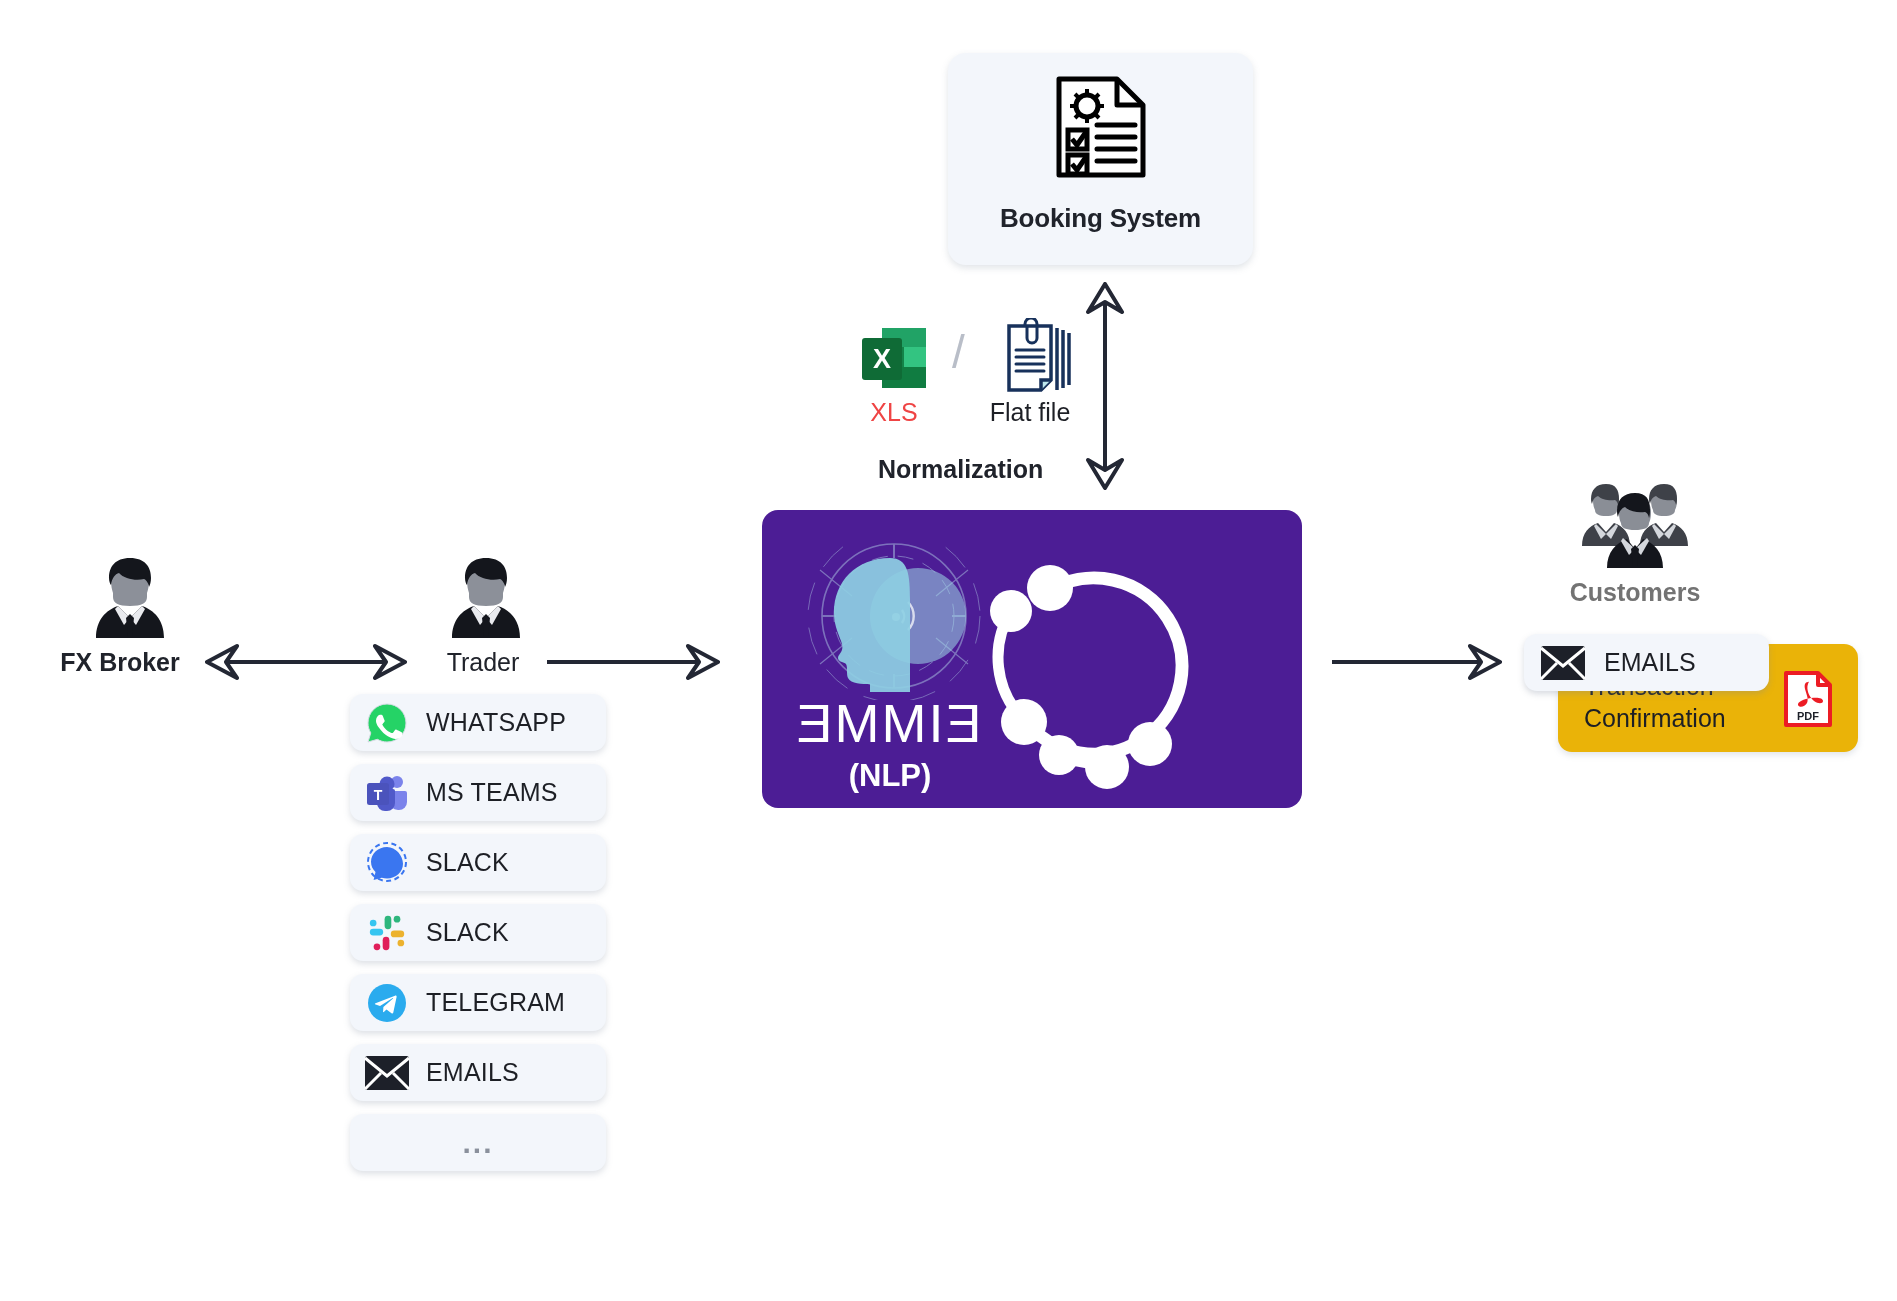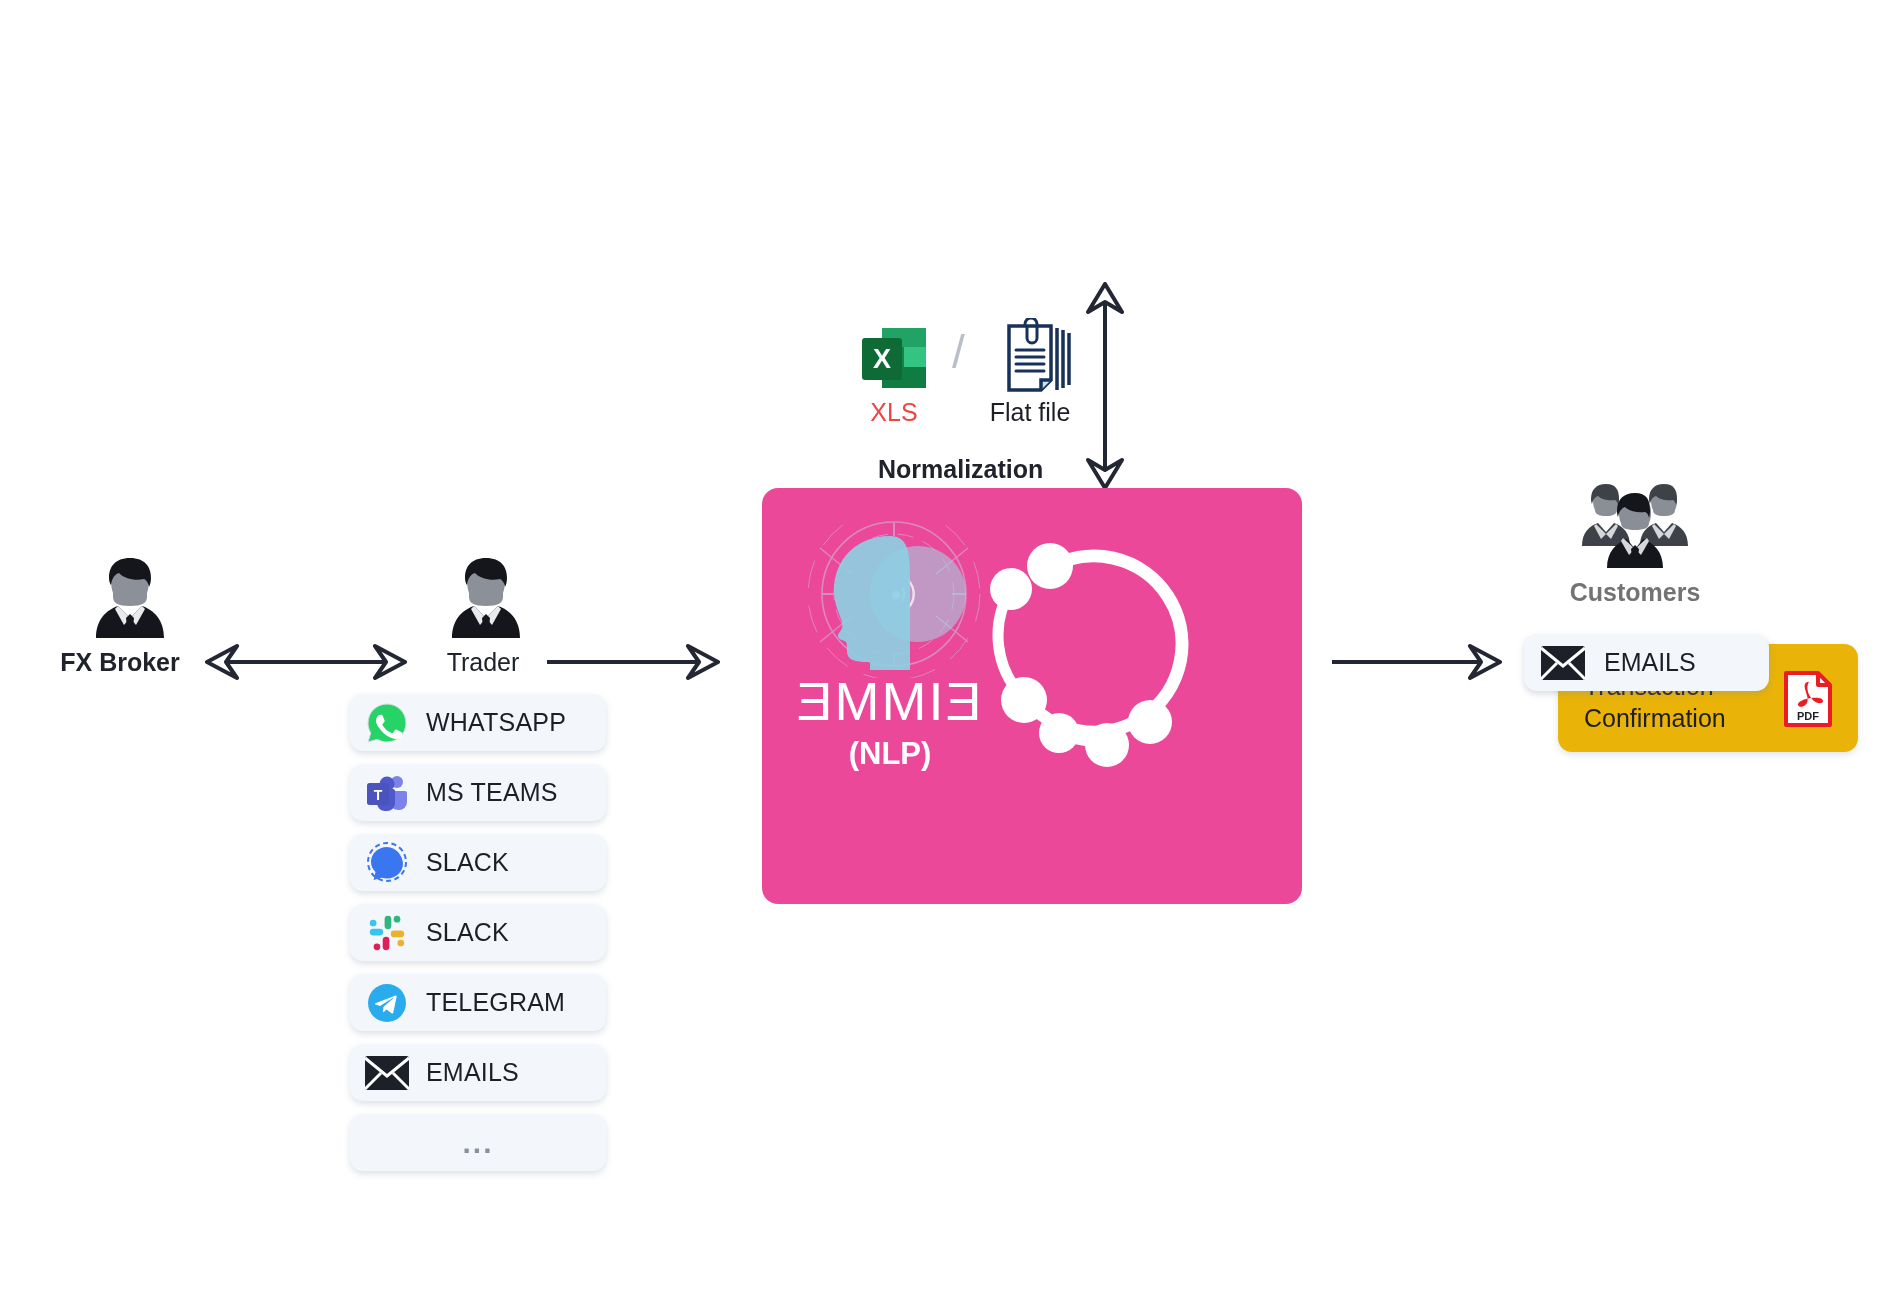--- a/index.html
+++ b/index.html
@@ -45,22 +45,22 @@
                font-weight: 300; }
   #flat-icon { left: 995px; top: 318px; }
   #flat-label{ left: 970px; top: 398px; width: 120px; text-align: center;
                font-size: 25px; color: #1d1f25; }
   #norm-label{ left: 878px; top: 455px; font-size: 25px; font-weight: bold;
                color: #20232b; }
   #norm-arrow{ left: 1082px; top: 282px; }
 
   
   #emmie-box {
-    left: 762px; top: 488px; width: 540px; height: 416px;
-    background: #ec4899; border-radius: 16px;
+    left: 762px; top: 510px; width: 540px; height: 298px;
+    background: #4c1d95; border-radius: 16px;
   }
   #emmie-logo-wrap { position: absolute; left: 28px; top: 30px; width: 200px; }
   #emmie-wordmark {
     position: absolute; left: 30px; top: 186px; width: 196px;
     text-align: center;
     font-size: 54px; font-weight: 300; color: #ffffff;
     letter-spacing: 2px; font-family: "Liberation Sans", sans-serif;
     line-height: 1;
   }
   #emmie-nlp {
@@ -130,20 +130,45 @@
     font-size: 25px; line-height: 1.28; color: #1d1f25;
     white-space: pre-line;
   }
   #txn-pdf { position: absolute; right: 24px; top: 26px; }
 </style>
 </head>
 <body>
 
 <div id="stage">
 
+  <div class="abs soft-card" id="booking-card">
+    <div id="booking-icon">
+      <svg width="96" height="104" viewBox="0 0 96 104">
+        <path d="M6 4 H64 L90 30 V100 H6 Z" fill="#fff" stroke="#000" stroke-width="5" stroke-linejoin="round"></path>
+        <path d="M64 4 V30 H90" fill="none" stroke="#000" stroke-width="5" stroke-linejoin="round"></path>
+        <g stroke="#000" stroke-width="5" fill="none">
+          <circle cx="34" cy="31" r="11"></circle>
+          <g stroke-width="4">
+            <path d="M34 14 v7 M34 41 v7 M17 31 h7 M44 31 h7
+                     M22 19 l5 5 M41 38 l5 5 M46 19 l-5 5 M27 38 l-5 5"></path>
+          </g>
+        </g>
+        <g stroke="#000" stroke-width="5" fill="none">
+          <rect x="15" y="55" width="19" height="19"></rect>
+          <path d="M19 64 l5 6 l9 -13"></path>
+          <rect x="15" y="80" width="19" height="19"></rect>
+          <path d="M19 89 l5 6 l9 -13"></path>
+        </g>
+        <g stroke="#000" stroke-width="5" stroke-linecap="round">
+          <path d="M44 50 h38 M44 62 h38 M44 74 h38 M44 86 h38"></path>
+        </g>
+      </svg>
+    </div>
+    <div id="booking-label">Booking System</div>
+  </div>
 
   <div class="abs" id="xls-icon">
     <svg width="72" height="72" viewBox="0 0 72 72">
       <rect x="24" y="6" width="44" height="19" fill="#21A366"></rect>
       <rect x="24" y="25" width="44" height="20" fill="#33C481"></rect>
       <rect x="24" y="45" width="44" height="21" fill="#107C41"></rect>
       <rect x="24" y="25" width="22" height="20" fill="#107C41" opacity="0.9"></rect>
       <rect x="4" y="16" width="40" height="42" rx="3" fill="#0F6B36"></rect>
       <text x="24" y="46" font-family="Liberation Sans, sans-serif" font-size="27" font-weight="bold" fill="#ffffff" text-anchor="middle">X</text>
     </svg>

